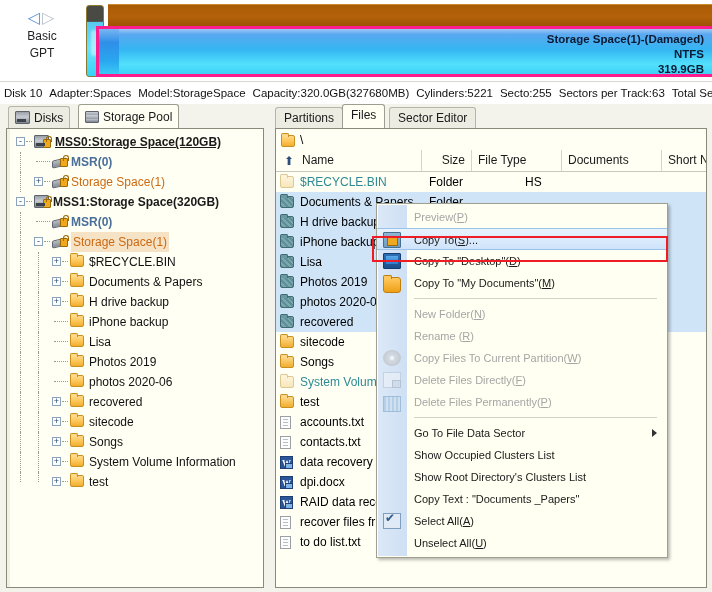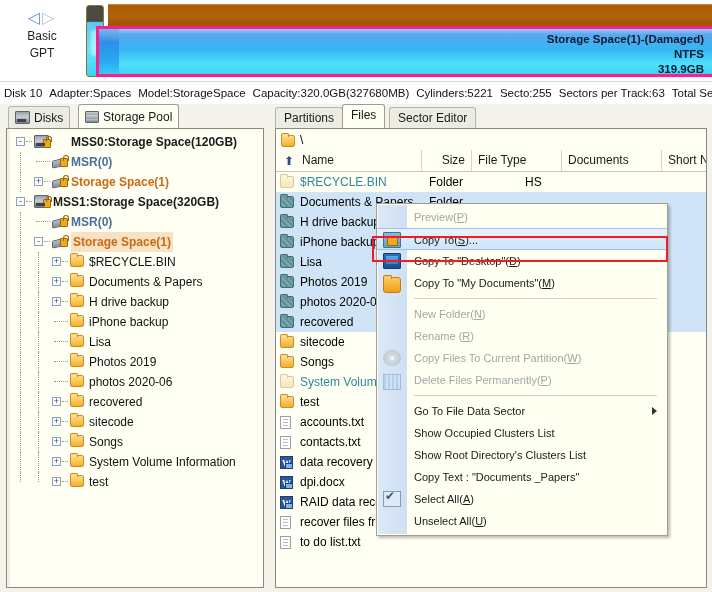--- a/index.html
+++ b/index.html
@@ -174,21 +174,21 @@
   }
   .ic-folder:before {
     content:''; position:absolute; left:-1px; top:-3px; width:6px; height:3px;
     background:#ffd98a; border:1px solid #c98f1f; border-bottom:none;
     border-radius: 2px 2px 0 0;
   }
 
   .t-bold { font-weight: bold; }
   .c-dark { color: #1a1a1a; }
   .c-blue { color: #4a6f9a; font-weight: bold; }
-  .c-orange { color: #cc6a12; font-weight: bold; }
+  .c-orange { color: #cc6a12; font-weight: normal; }
   .c-black { color: #111; }
 
   
   .right-panel {
     position: absolute; left: 270px; top: 104px; right: 0; bottom: 0;
     background: #f3f3ec;
   }
   .rtabstrip { position: absolute; left: 0; top: 0; right: 0; height: 24px; }
   .rtab {
     position: absolute; top: 3px; height: 21px;
@@ -413,21 +413,21 @@
 
     <div class="tree-box">
       <div class="tree-scroll-l"></div>
       <div id="tree-host" style="position:absolute;left:3px;top:3px;right:0;bottom:0;">
           <div class="tnode">
             <div class="expander" style="left: 6px;">-</div>
             <div class="dots" style="left: 16px; width: 6px;"></div>
             <div class="ic ic-disk" style="left: 24px;">
               <div class="lock"></div>
             </div>
-            <div class="tlabel t-bold c-dark" style="left: 61px;">MSS0:Storage Space(120GB)</div>
+            <div class="tlabel t-bold c-dark" style="left: 45px; text-decoration: underline;">MSS0:Storage Space(120GB)</div>
           </div>
           <div class="tnode">
             <div class="vline" style="left: 10px;"></div>
             <div class="dots" style="left: 26px; width: 14px;"></div>
             <div class="ic ic-vol" style="left: 42px;">
               <div class="lock"></div>
             </div>
             <div class="tlabel c-blue" style="left: 61px;">MSR(0)</div>
           </div>
           <div class="tnode">
@@ -729,20 +729,21 @@
     <div class="gutter"></div>
     <div id="menu-host" style="position:relative;">
         <div class="mi dis"><span>Preview(<span class="underline">P</span>)</span></div>
         <div class="mi hl"><div class="mi-ic ico-copyto"></div><span>Copy To(<span class="underline">S</span>)...</span></div>
         <div class="mi"><div class="mi-ic ico-desktop"></div><span>Copy To "Desktop"(<span class="underline">D</span>)</span></div>
         <div class="mi"><div class="mi-ic ico-mydocs"></div><span>Copy To "My Documents"(<span class="underline">M</span>)</span></div>
         <div class="msep"></div>
         <div class="mi dis"><span>New Folder(<span class="underline">N</span>)</span></div>
         <div class="mi dis"><span>Rename (<span class="underline">R</span>)</span></div>
         <div class="mi dis"><div class="mi-ic ico-disc"></div><span>Copy Files To Current Partition(<span class="underline">W</span>)</span></div>
+        <div class="mi dis"><div class="mi-ic ico-delfile"></div><span>Delete Files Directly(<span class="underline">F</span>)</span></div>
         <div class="mi dis"><div class="mi-ic ico-delperm"></div><span>Delete Files Permanently(<span class="underline">P</span>)</span></div>
         <div class="msep"></div>
         <div class="mi"><span>Go To File Data Sector</span><div class="submark"></div></div>
         <div class="mi"><span>Show Occupied Clusters List</span></div>
         <div class="mi"><span>Show Root Directory's Clusters List</span></div>
         <div class="mi"><span>Copy Text : "Documents _Papers"</span></div>
         <div class="mi"><div class="mi-ic ico-check"></div><span>Select All(<span class="underline">A</span>)</span></div>
         <div class="mi"><span>Unselect All(<span class="underline">U</span>)</span></div>
       </div>
   </div>

